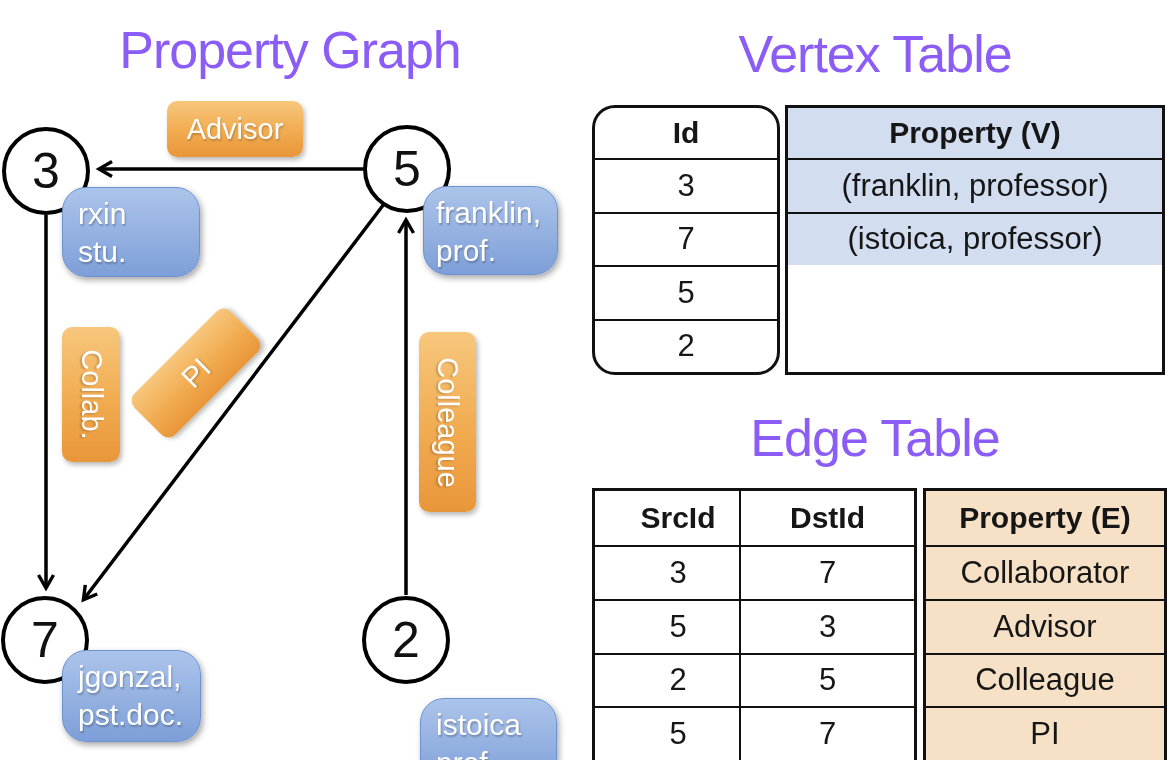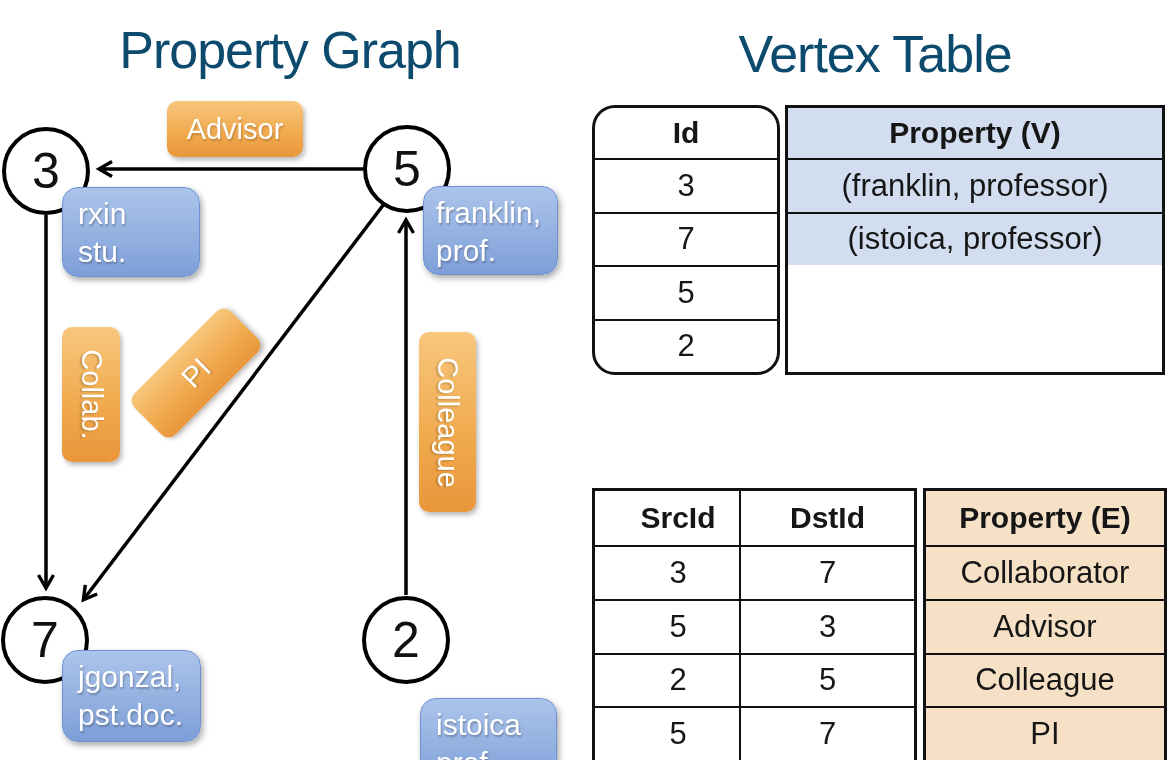--- a/index.html
+++ b/index.html
@@ -13,21 +13,21 @@
     overflow: hidden;
     color: #111;
   }
   
   .big-title {
     position: absolute;
     text-align: center;
     font-size: 52px;
     font-weight: 400;
     letter-spacing: -1px;
-    color: #0c4a6e;
+    color: #8b5cf6;
     white-space: nowrap;
   }
   #title-graph  { left: 30px;  top: 20px;  width: 520px; }
   #title-vertex { left: 580px; top: 24px;  width: 590px; }
   #title-edge   { left: 580px; top: 408px; width: 590px; }
 
   
   #edges-svg { position: absolute; left: 0; top: 0; width: 1170px; height: 760px; }
 
   .node-circle {
@@ -40,21 +40,21 @@
     font-size: 50px;
     color: #111;
   }
   #node-3 { left: 2px;   top: 127px; }
   #node-5 { left: 363px; top: 125px; }
   #node-7 { left: 1px;   top: 596px; }
   #node-2 { left: 362px; top: 596px; }
 
   .vprop-box {
     position: absolute;
-    border-radius: 16px;
+    border-radius: 24px;
     background: linear-gradient(180deg, #abc4eb 0%, #93b0e0 55%, #7d9ed8 100%);
     border: 1px solid #6d92d2;
     box-shadow: 2px 3px 6px rgba(0,0,0,0.35);
     color: #fff;
     font-size: 30px;
     line-height: 38px;
     padding: 7px 10px 0 15px;
     text-shadow: 1px 1.5px 2px rgba(0,0,0,0.25);
   }
   #box-rxin     { left: 62px;  top: 187px; width: 138px; height: 90px; }
@@ -107,20 +107,21 @@
   #etable-prop { left: 923px; top: 488px; width: 244px; grid-template-rows: 54px 53.75px 53.75px 53.75px 53.75px; }
   #etable-prop .cell { background: #f6e1c6; }
 </style>
 </head>
 <body>
 
 <div id="canvas">
 
   <div id="title-graph" class="big-title">Property Graph</div>
   <div id="title-vertex" class="big-title">Vertex Table</div>
+  <div id="title-edge" class="big-title">Edge Table</div>
 
   <svg id="edges-svg" viewBox="0 0 1170 760">
     <defs>
       <marker id="arrow" viewBox="0 0 22 22" refX="16" refY="11" markerWidth="22" markerHeight="22" orient="auto" markerUnits="userSpaceOnUse">
         <path d="M4 3.5 L17 11 L4 18.5" fill="none" stroke="#000" stroke-width="3.4"></path>
       </marker>
     </defs>
     <path d="M363,169 L100,169" stroke="#000" stroke-width="3.5" fill="none" marker-end="url(#arrow)"></path>
     <path d="M46,215 L46,587" stroke="#000" stroke-width="3.5" fill="none" marker-end="url(#arrow)"></path>
     <path d="M384,204 L84,599" stroke="#000" stroke-width="3.5" fill="none" marker-end="url(#arrow)"></path>

